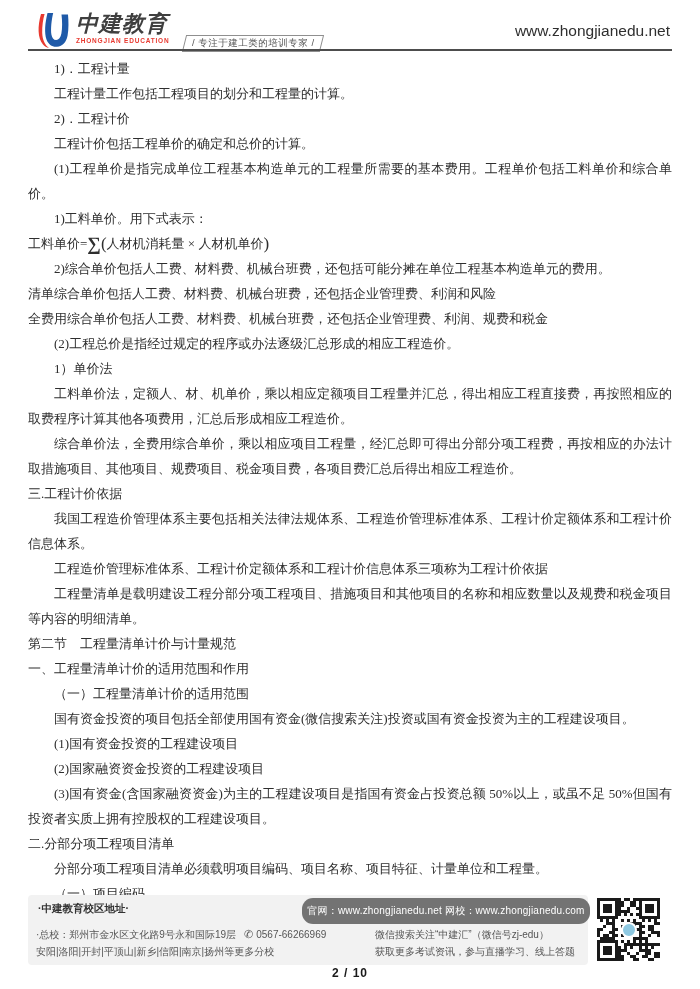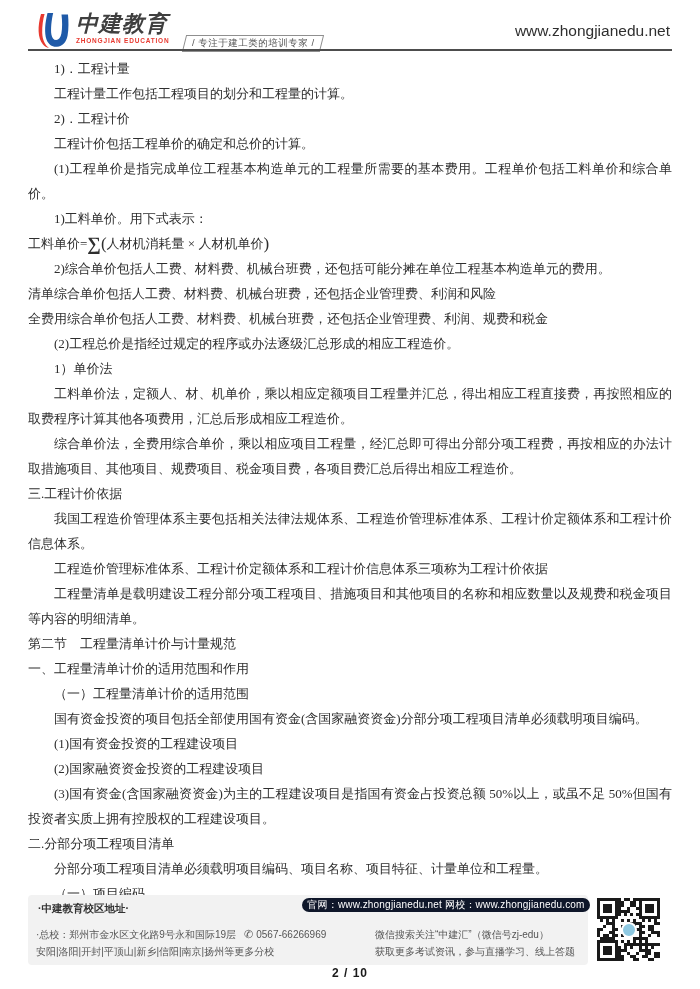--- a/index.html
+++ b/index.html
@@ -33,22 +33,22 @@
   .para.justify { text-align:justify; }
   .f-pre  { font-size:13px; }
   .f-sigma{ font-size:19px; font-weight:bold; vertical-align:-2px; }
   .f-paren{ font-size:17px; vertical-align:-1px; }
   .f-body { font-size:13px; }
   
   .footer-panel { position:absolute; left:28px; top:895px; width:560px; height:70px;
                   background:#f2f2f2; border-radius:4px; }
   .campus-title { position:absolute; left:10px; top:7px; font-size:10.5px; font-weight:bold;
                   color:#333; font-family:"Liberation Sans",sans-serif; }
-  .url-pill { position:absolute; left:274px; top:3px; width:288px; height:14px;
-              background:#0f172a; border-radius:11px; color:#fff; font-size:10px;
+  .url-pill { position:absolute; left:274px; top:3px; width:288px; height:26px;
+              background:#737373; border-radius:11px; color:#fff; font-size:10px;
               font-family:"Liberation Sans",sans-serif; display:flex; align-items:center;
               justify-content:center; white-space:nowrap; letter-spacing:0.2px; }
   .addr-col { position:absolute; left:8px; top:31px; font-size:10px; color:#555;
               font-family:"Liberation Sans",sans-serif; line-height:17px; }
   .wechat-col { position:absolute; left:347px; top:31px; font-size:10px; color:#555;
                 font-family:"Liberation Sans",sans-serif; line-height:17px; }
   .phone-icon { display:inline-block; margin:0 3px 0 8px; color:#555; font-size:11px; }
   .qr { position:absolute; left:596px; top:897px; width:66px; height:66px; background:#fff; }
   .qr-grid { position:absolute; left:1px; top:1px; width:64px; height:64px; }
   .qr-cell { position:absolute; background:#1a1a1a; }
@@ -94,21 +94,21 @@
       <p class="para indent">1）单价法</p>
       <p class="para indent justify">工料单价法，定额人、材、机单价，乘以相应定额项目工程量并汇总，得出相应工程直接费，再按照相应的取费程序计算其他各项费用，汇总后形成相应工程造价。</p>
       <p class="para indent justify">综合单价法，全费用综合单价，乘以相应项目工程量，经汇总即可得出分部分项工程费，再按相应的办法计取措施项目、其他项目、规费项目、税金项目费，各项目费汇总后得出相应工程造价。</p>
       <p class="para">三.工程计价依据</p>
       <p class="para indent justify">我国工程造价管理体系主要包括相关法律法规体系、工程造价管理标准体系、工程计价定额体系和工程计价信息体系。</p>
       <p class="para indent">工程造价管理标准体系、工程计价定额体系和工程计价信息体系三项称为工程计价依据</p>
       <p class="para indent justify">工程量清单是载明建设工程分部分项工程项目、措施项目和其他项目的名称和相应数量以及规费和税金项目等内容的明细清单。</p>
       <p class="para">第二节　工程量清单计价与计量规范</p>
       <p class="para">一、工程量清单计价的适用范围和作用</p>
       <p class="para indent">（一）工程量清单计价的适用范围</p>
-      <p class="para indent justify">国有资金投资的项目包括全部使用国有资金(含国家融资资金)分部分项工程项目清单必须载明项目编码。</p>
+      <p class="para indent justify">国有资金投资的项目包括全部使用国有资金(微信搜索关注)投资或国有资金投资为主的工程建设项目。</p>
       <p class="para indent">(1)国有资金投资的工程建设项目</p>
       <p class="para indent">(2)国家融资资金投资的工程建设项目</p>
       <p class="para indent justify">(3)国有资金(含国家融资资金)为主的工程建设项目是指国有资金占投资总额 50%以上，或虽不足 50%但国有投资者实质上拥有控股权的工程建设项目。</p>
       <p class="para">二.分部分项工程项目清单</p>
       <p class="para indent">分部分项工程项目清单必须载明项目编码、项目名称、项目特征、计量单位和工程量。</p>
       <p class="para indent">（一）项目编码</p>
     </div>
 
   <div class="footer-panel">
     <div class="campus-title">·中建教育校区地址·</div>

